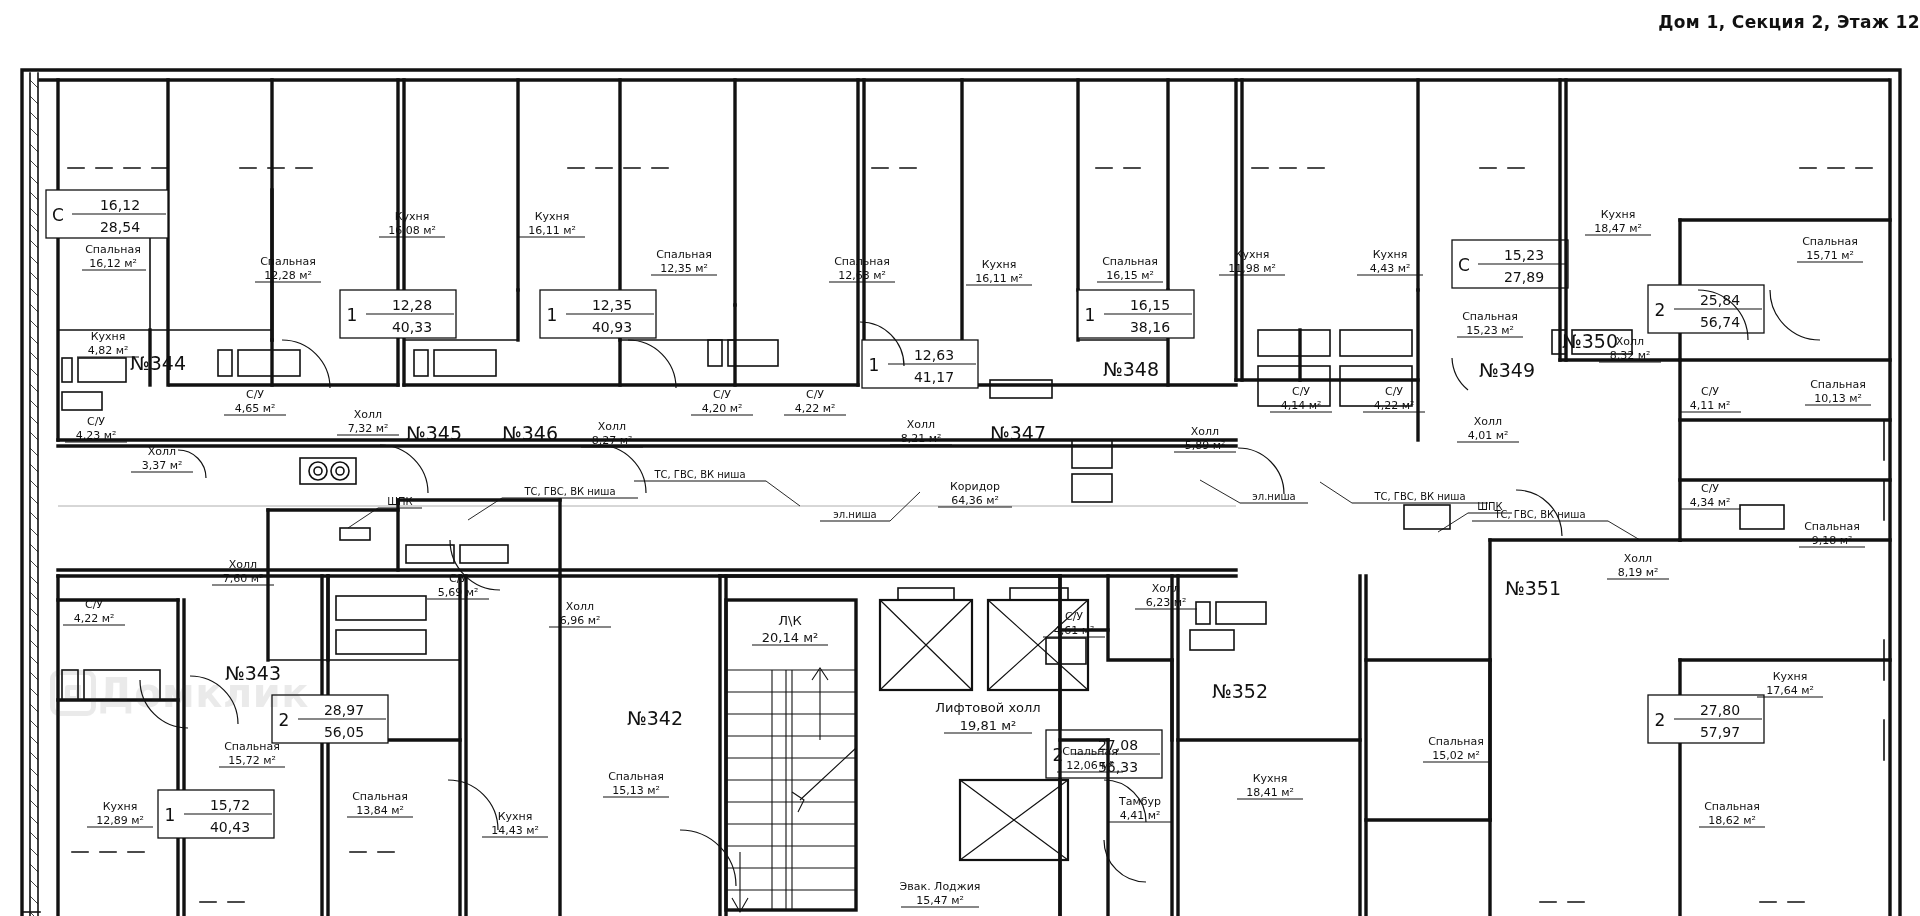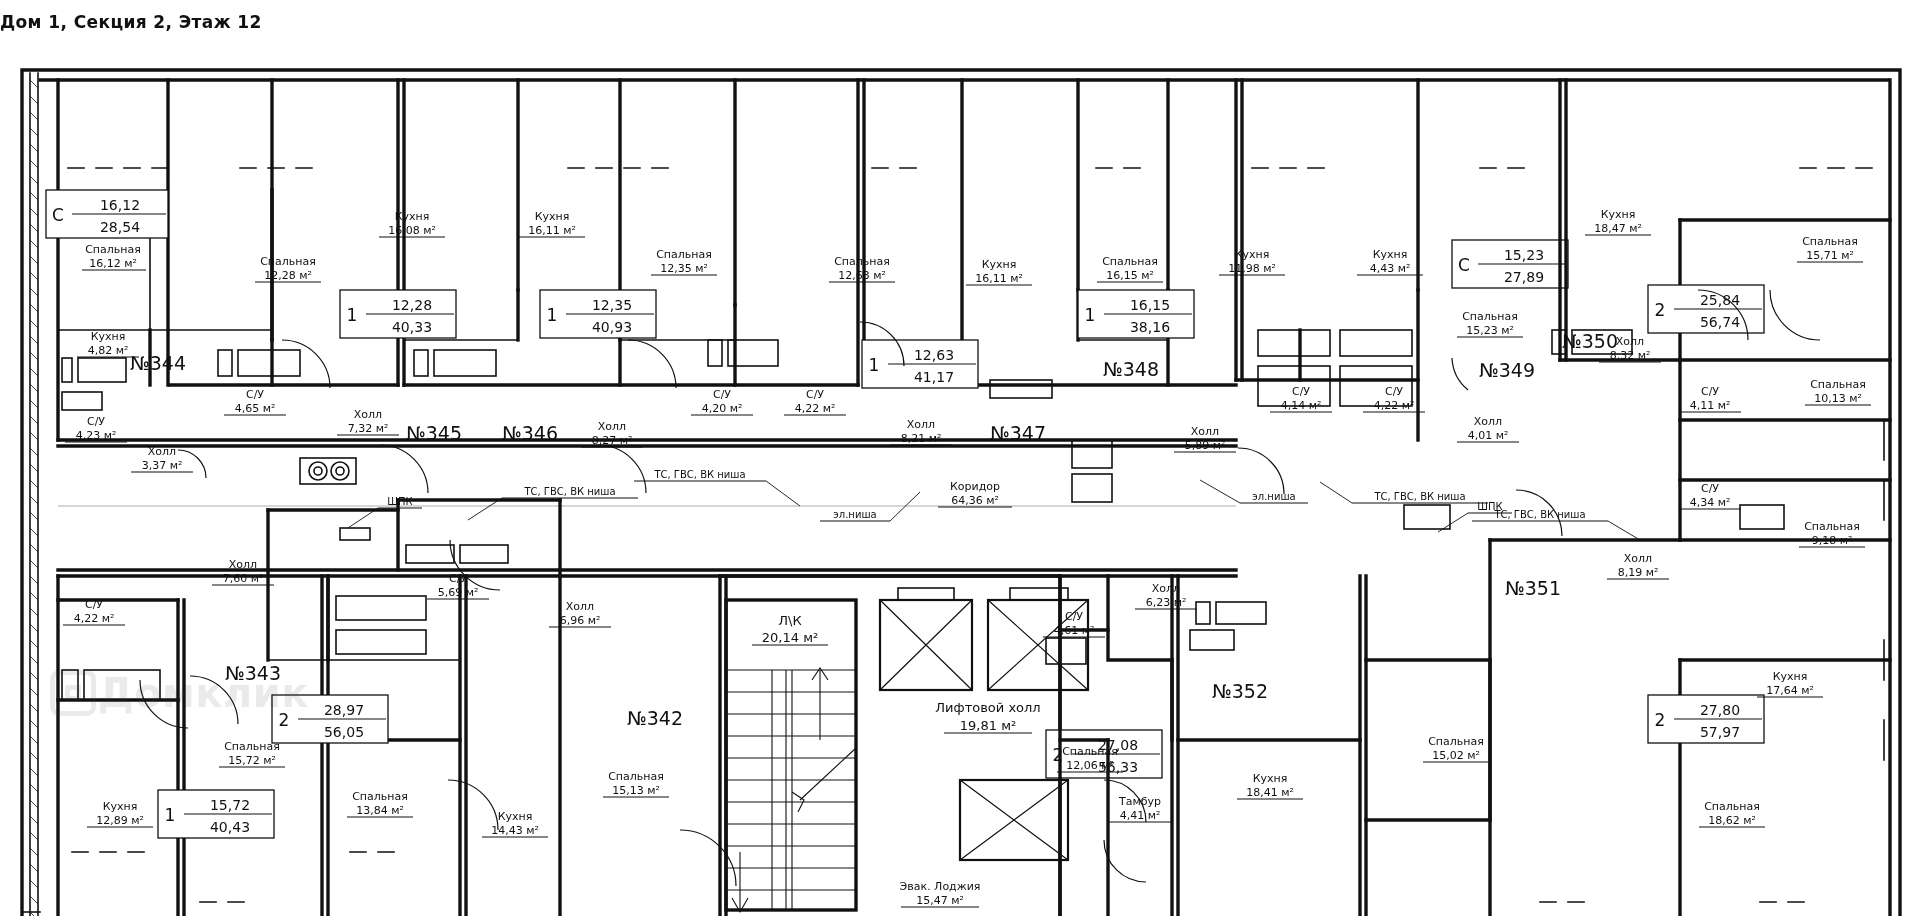--- a/index.html
+++ b/index.html
@@ -4,21 +4,21 @@
 <title>Floor Plan</title>
 <style>
   html,body{margin:0;padding:0;background:#ffffff;}
   body{
     width:1920px;height:916px;
     font-family:"DejaVu Sans","Liberation Sans",sans-serif;
     color:#111;overflow:hidden;position:relative;
   }
   #plan-title{
     position:absolute;left:0;top:12px;width:1920px;
-    text-align:left;font-size:17px;font-weight:700;letter-spacing:.4px;
+    text-align:right;font-size:17px;font-weight:700;letter-spacing:.4px;
     color:#111;
   }
   #canvas-wrap{position:absolute;left:0;top:40px;width:1920px;height:876px;}
   svg#floorplan{display:block;width:1920px;height:876px;}
 
   
   .t-room{font-family:"DejaVu Sans","Liberation Sans",sans-serif;font-size:11px;fill:#111;text-anchor:middle;}
   .t-apt{font-family:"DejaVu Sans","Liberation Sans",sans-serif;font-size:19px;fill:#111;text-anchor:middle;}
   .t-badge-type{font-family:"DejaVu Sans","Liberation Sans",sans-serif;font-size:17px;fill:#111;text-anchor:middle;}
   .t-badge-num{font-family:"DejaVu Sans","Liberation Sans",sans-serif;font-size:14px;fill:#111;text-anchor:middle;}

